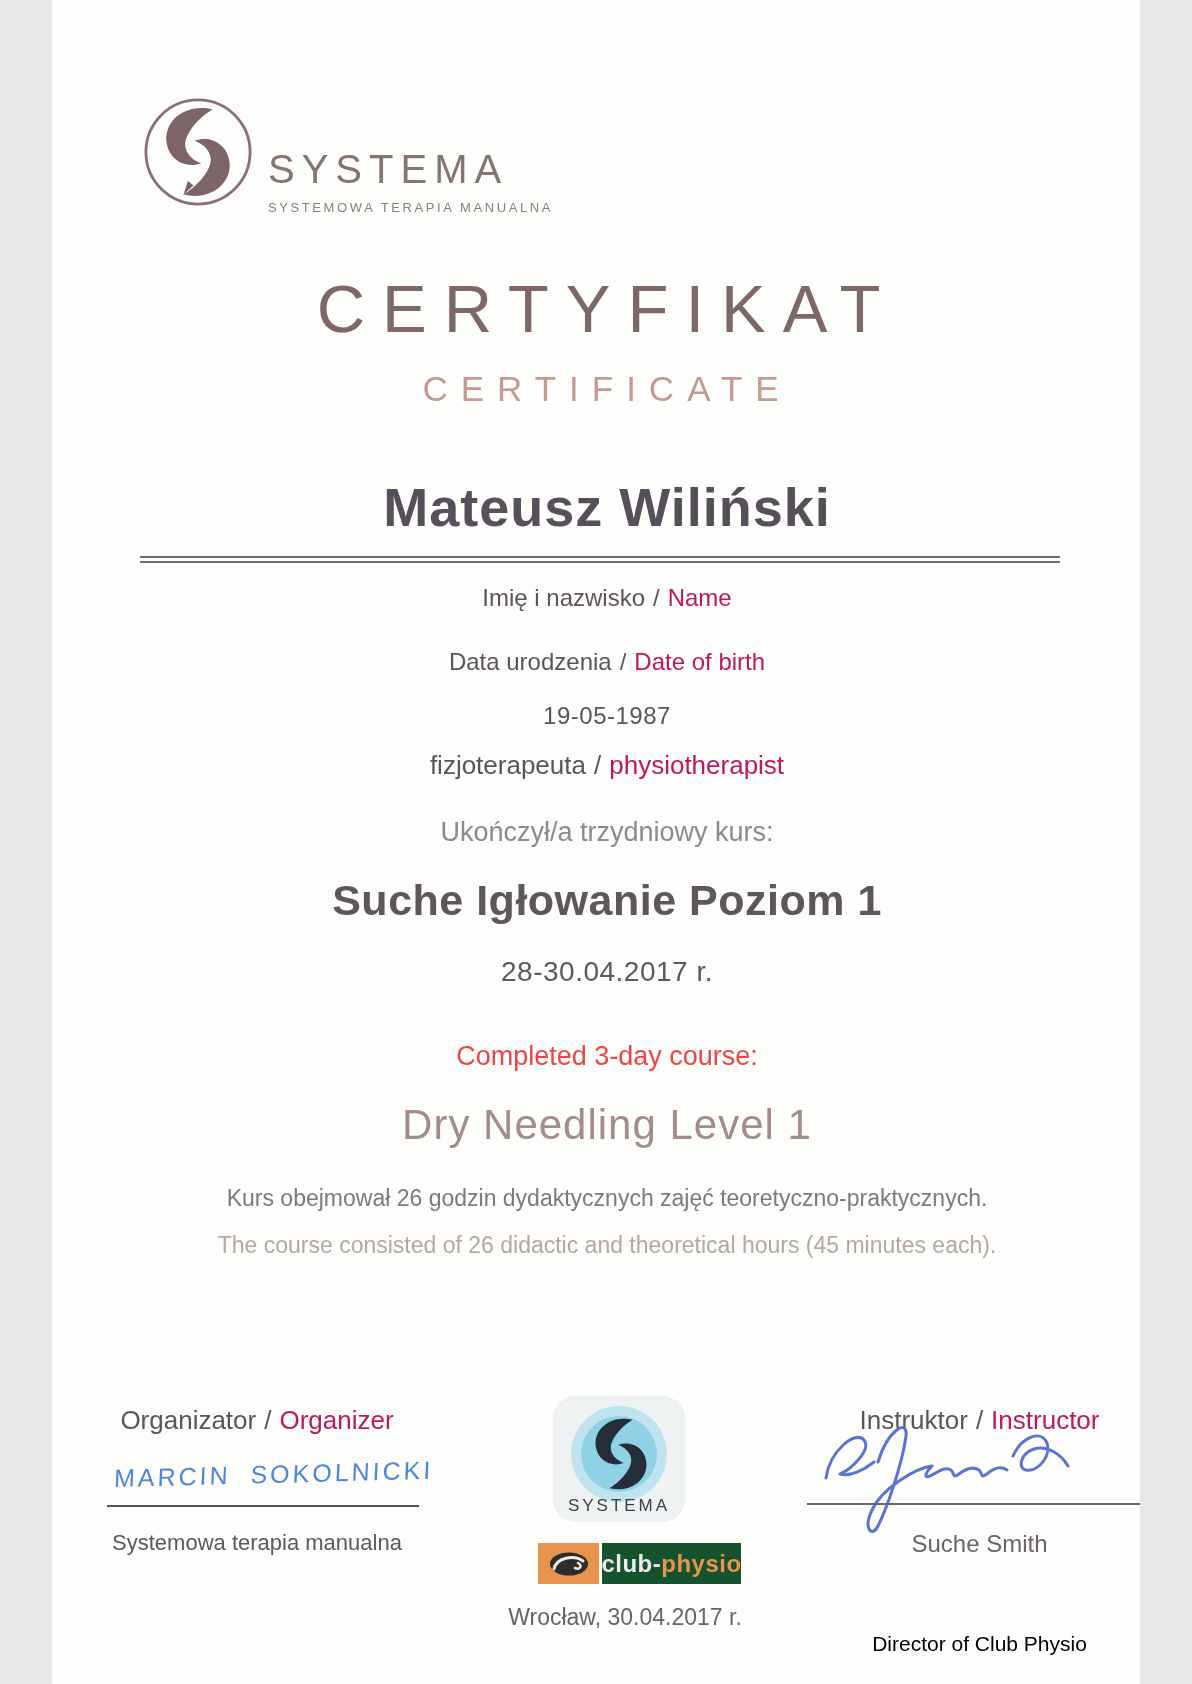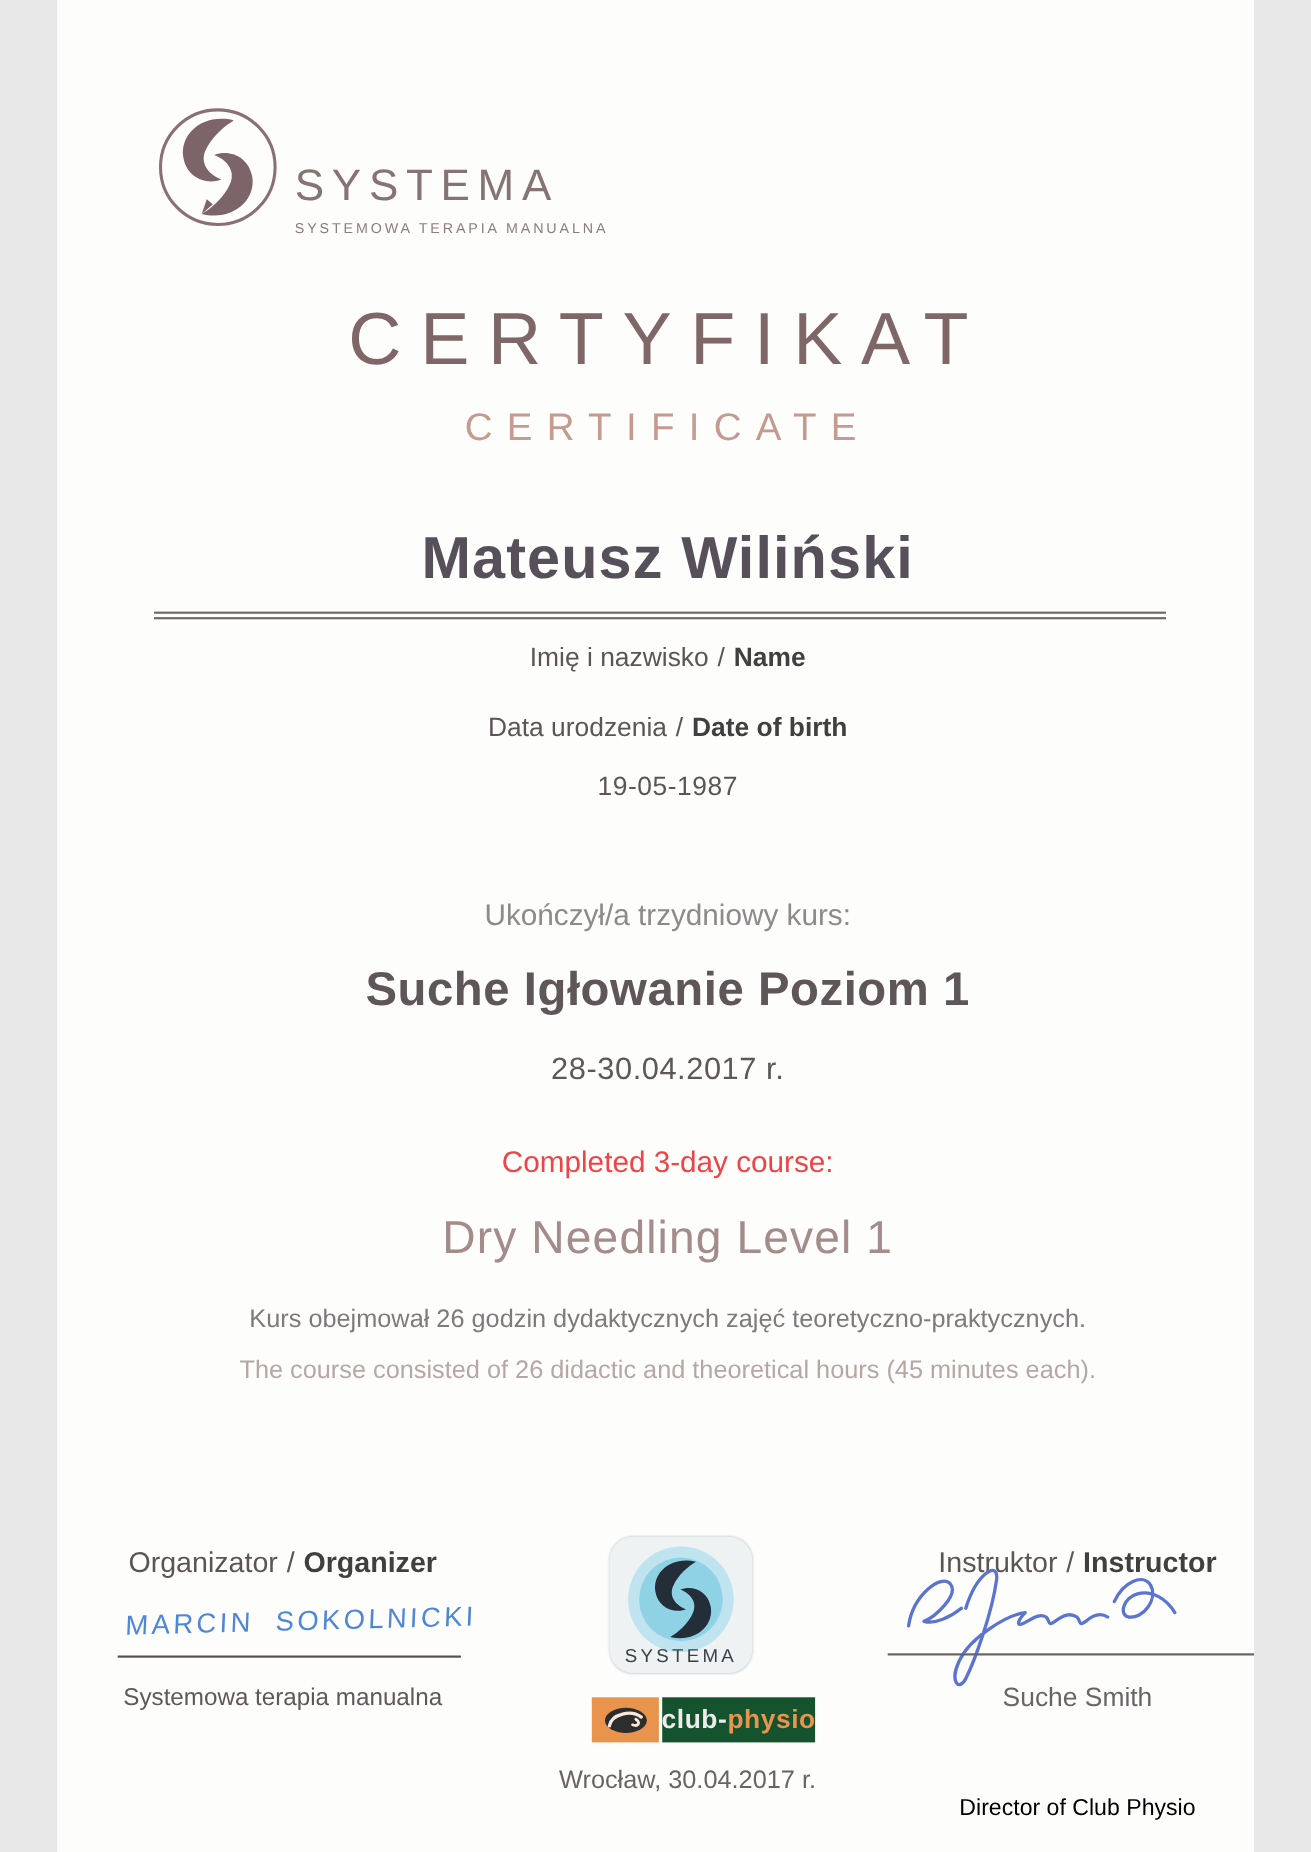--- a/index.html
+++ b/index.html
@@ -27,21 +27,21 @@
   .recipient-name{top:476px;font-size:54px;font-weight:700;color:#57505a;letter-spacing:1px;}
   .double-rule{top:556px;left:88px;width:920px;height:3px;
     border-top:2px solid #6f696b;border-bottom:2px solid #6f696b;}
 
   .field{font-size:24px;color:#5c5456;}
   .f-name{top:584px;}
   .f-dob{top:648px;}
   .f-dobval{top:702px;letter-spacing:0.5px;}
   .f-prof{top:751px;font-size:26px;}
   .pl{color:#5c5456;margin-top:13px;}
-  .en{color:#404040;font-weight:bold;}
+  .en{color:#be185d;}
   .sep{color:#5c5456;margin:0 8px;}
 
   
   .course-intro-pl{top:817px;font-size:27px;color:#8e898b;}
   .course-title-pl{top:876px;font-size:43px;font-weight:700;color:#5e5658;letter-spacing:0.5px;}
   .course-dates{top:956px;font-size:28px;color:#5f585a;letter-spacing:0.5px;}
   .course-intro-en{top:1041px;font-size:27px;color:#ef4444;}
   .course-title-en{top:1101px;font-size:42px;font-weight:400;color:#a38c8a;letter-spacing:1px;}
   .course-details-pl{top:1185px;font-size:23px;color:#7e797b;}
   .course-details-en{top:1232px;font-size:23px;color:#b5a7a3;}
@@ -100,20 +100,23 @@
   <div class="abs ctr field f-name">
     <span class="pl">Imię i nazwisko</span><span class="sep">/</span><span class="en">Name</span>
   </div>
 
   <div class="abs ctr field f-dob">
     <span class="pl">Data urodzenia</span><span class="sep">/</span><span class="en">Date of birth</span>
   </div>
 
   <div class="abs ctr field f-dobval">19-05-1987</div>
 
+  <div class="abs ctr field f-prof">
+    <span class="pl">fizjoterapeuta</span><span class="sep">/</span><span class="en">physiotherapist</span>
+  </div>
 
   <div class="abs ctr course-intro-pl">Ukończył/a trzydniowy kurs:</div>
   <div class="abs ctr course-title-pl">Suche Igłowanie Poziom 1</div>
   <div class="abs ctr course-dates">28-30.04.2017 r.</div>
   <div class="abs ctr course-intro-en">Completed 3-day course:</div>
   <div class="abs ctr course-title-en">Dry Needling Level 1</div>
   <div class="abs ctr course-details-pl">Kurs obejmował 26 godzin dydaktycznych zajęć teoretyczno-praktycznych.</div>
   <div class="abs ctr course-details-en">The course consisted of 26 didactic and theoretical hours (45 minutes each).</div>
 
   <div class="abs f-label org-label">

